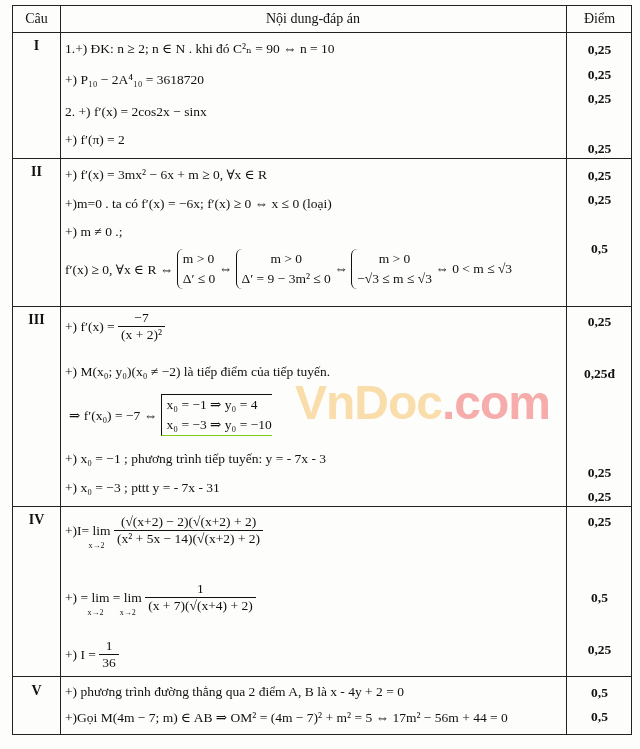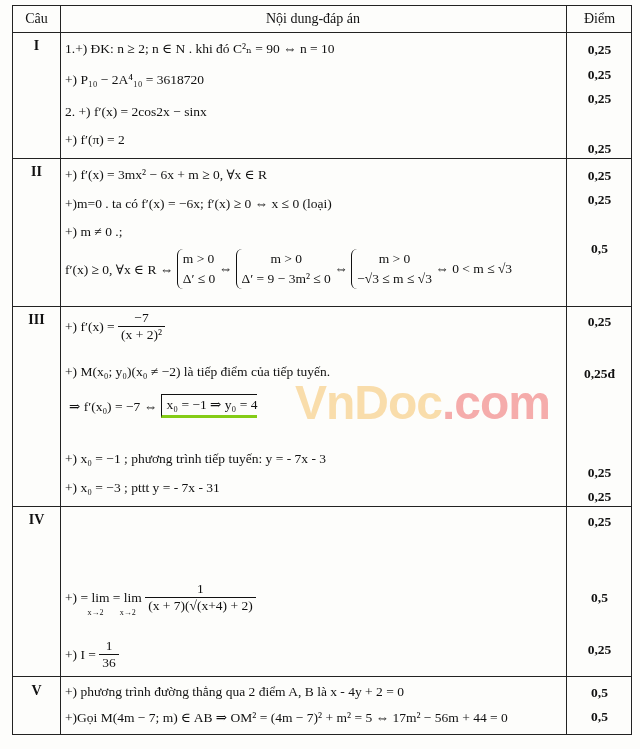--- a/index.html
+++ b/index.html
@@ -69,30 +69,34 @@
   <div class="pt" style="top:235px">0,5</div>
 
   <div class="sec" style="top:306px">III</div>
   <div class="line" style="top:304px">
     <span style="vertical-align:middle">+) f′(x) =</span>
     <span class="frac"><span class="num">−7</span><span>(x + 2)²</span></span>
   </div>
   <div class="line" style="top:358px">+) M(x₀; y₀)(x₀ ≠ −2) là tiếp điểm của tiếp tuyến.</div>
   <div class="line" style="top:388px;left:56px">
     <span style="vertical-align:middle">⇒ f′(x₀) = −7 ⇔</span>
-    <span class="brace" style="border-radius:0;border-top:1px solid #111;border-bottom:3px solid #84cc16"><span style="display:block">x₀ = −1 ⇒ y₀ = 4</span></span>
+    <span class="brace" style="border-radius:0;border-top:1px solid #111;border-bottom:1px solid #84cc16"><span style="display:block">x₀ = −1 ⇒ y₀ = 4</span><span style="display:block">x₀ = −3 ⇒ y₀ = −10</span></span>
   </div>
   <div class="line" style="top:445px">+) x₀ = −1 ; phương trình tiếp tuyến: y = - 7x - 3</div>
   <div class="line" style="top:474px">+)  x₀ = −3 ; pttt y = - 7x - 31</div>
   <div class="pt" style="top:308px">0,25</div>
   <div class="pt" style="top:360px">0,25đ</div>
   <div class="pt" style="top:459px">0,25</div>
   <div class="pt" style="top:483px">0,25</div>
 
   <div class="sec" style="top:506px">IV</div>
+  <div class="line" style="top:508px">
+    <span style="vertical-align:middle">+)I= lim</span><span style="vertical-align:-14px;font-size:8px;margin-left:-22px;margin-right:6px">x→2</span>
+    <span class="frac"><span class="num">(√(x+2) − 2)(√(x+2) + 2)</span><span>(x² + 5x − 14)(√(x+2) + 2)</span></span>
+  </div>
   <div class="line" style="top:575px">
     <span style="vertical-align:middle">+) = lim</span><span style="vertical-align:-14px;font-size:8px;margin-left:-22px;margin-right:6px">x→2</span>
     <span style="vertical-align:middle">= lim</span><span style="vertical-align:-14px;font-size:8px;margin-left:-22px;margin-right:6px">x→2</span>
     <span class="frac"><span class="num">1</span><span>(x + 7)(√(x+4) + 2)</span></span>
   </div>
   <div class="line" style="top:632px">
     <span style="vertical-align:middle">+) I =</span>
     <span class="frac"><span class="num">1</span><span>36</span></span>
   </div>
   <div class="pt" style="top:508px">0,25</div>

